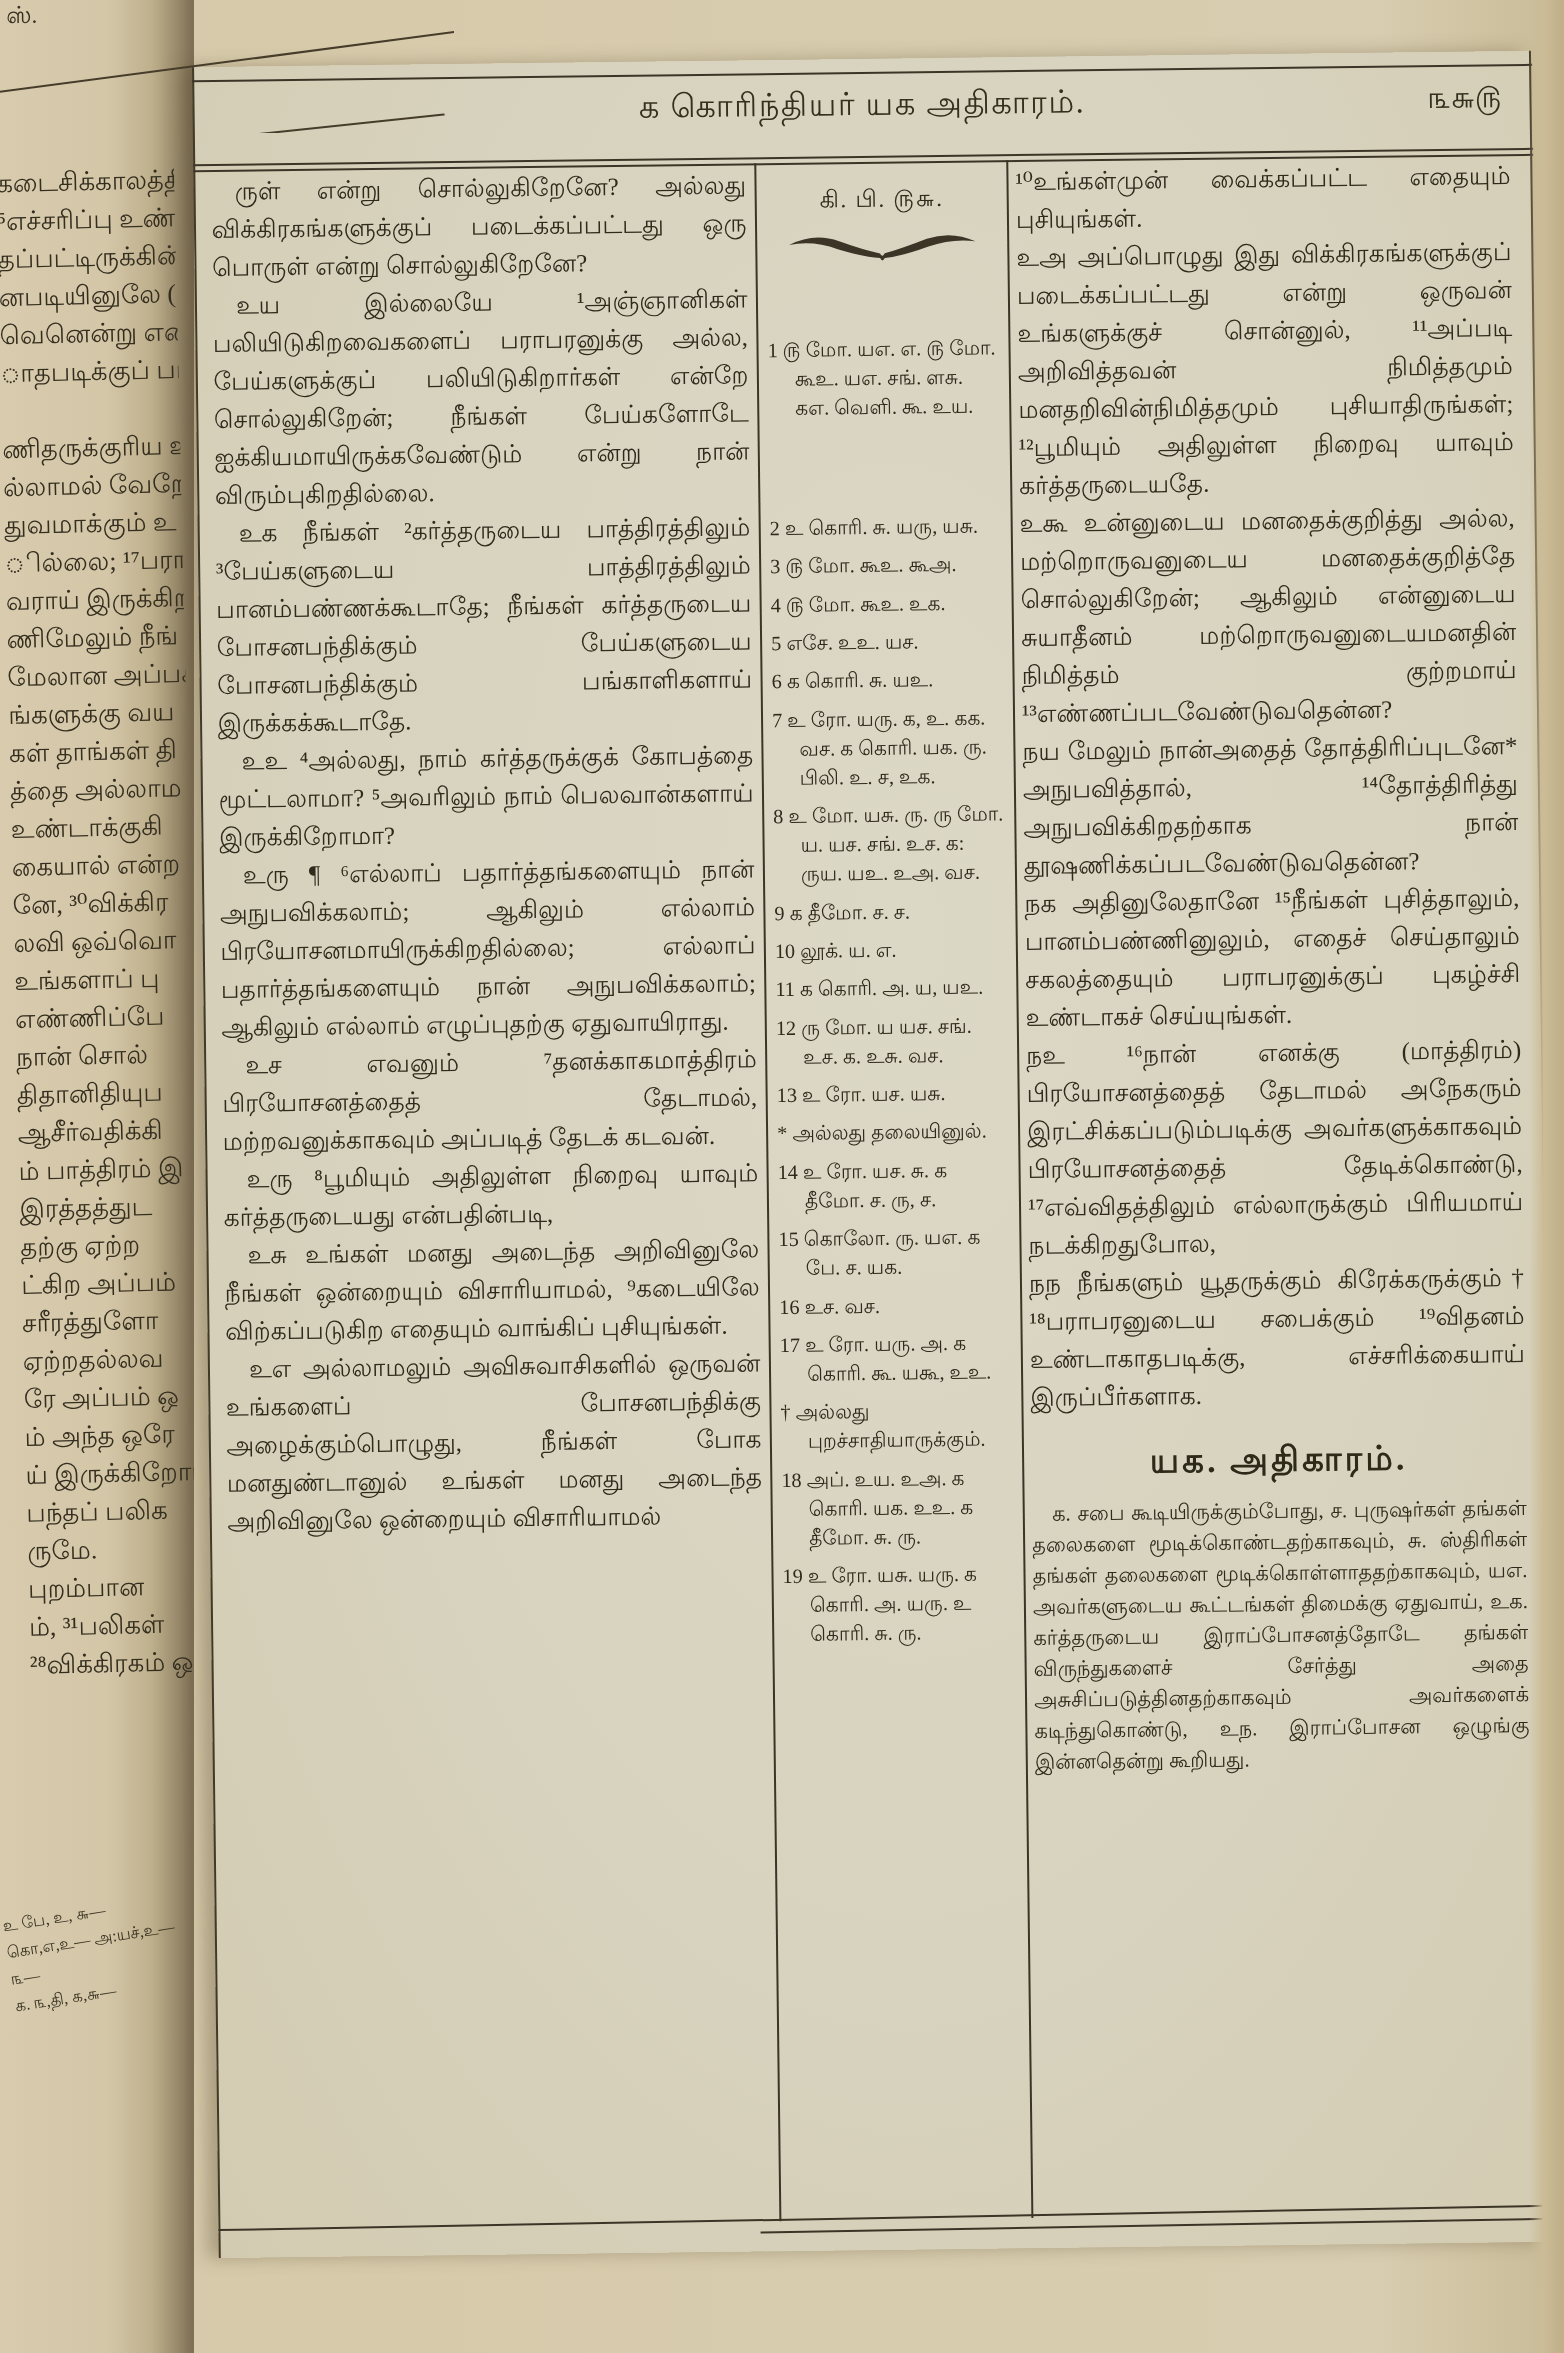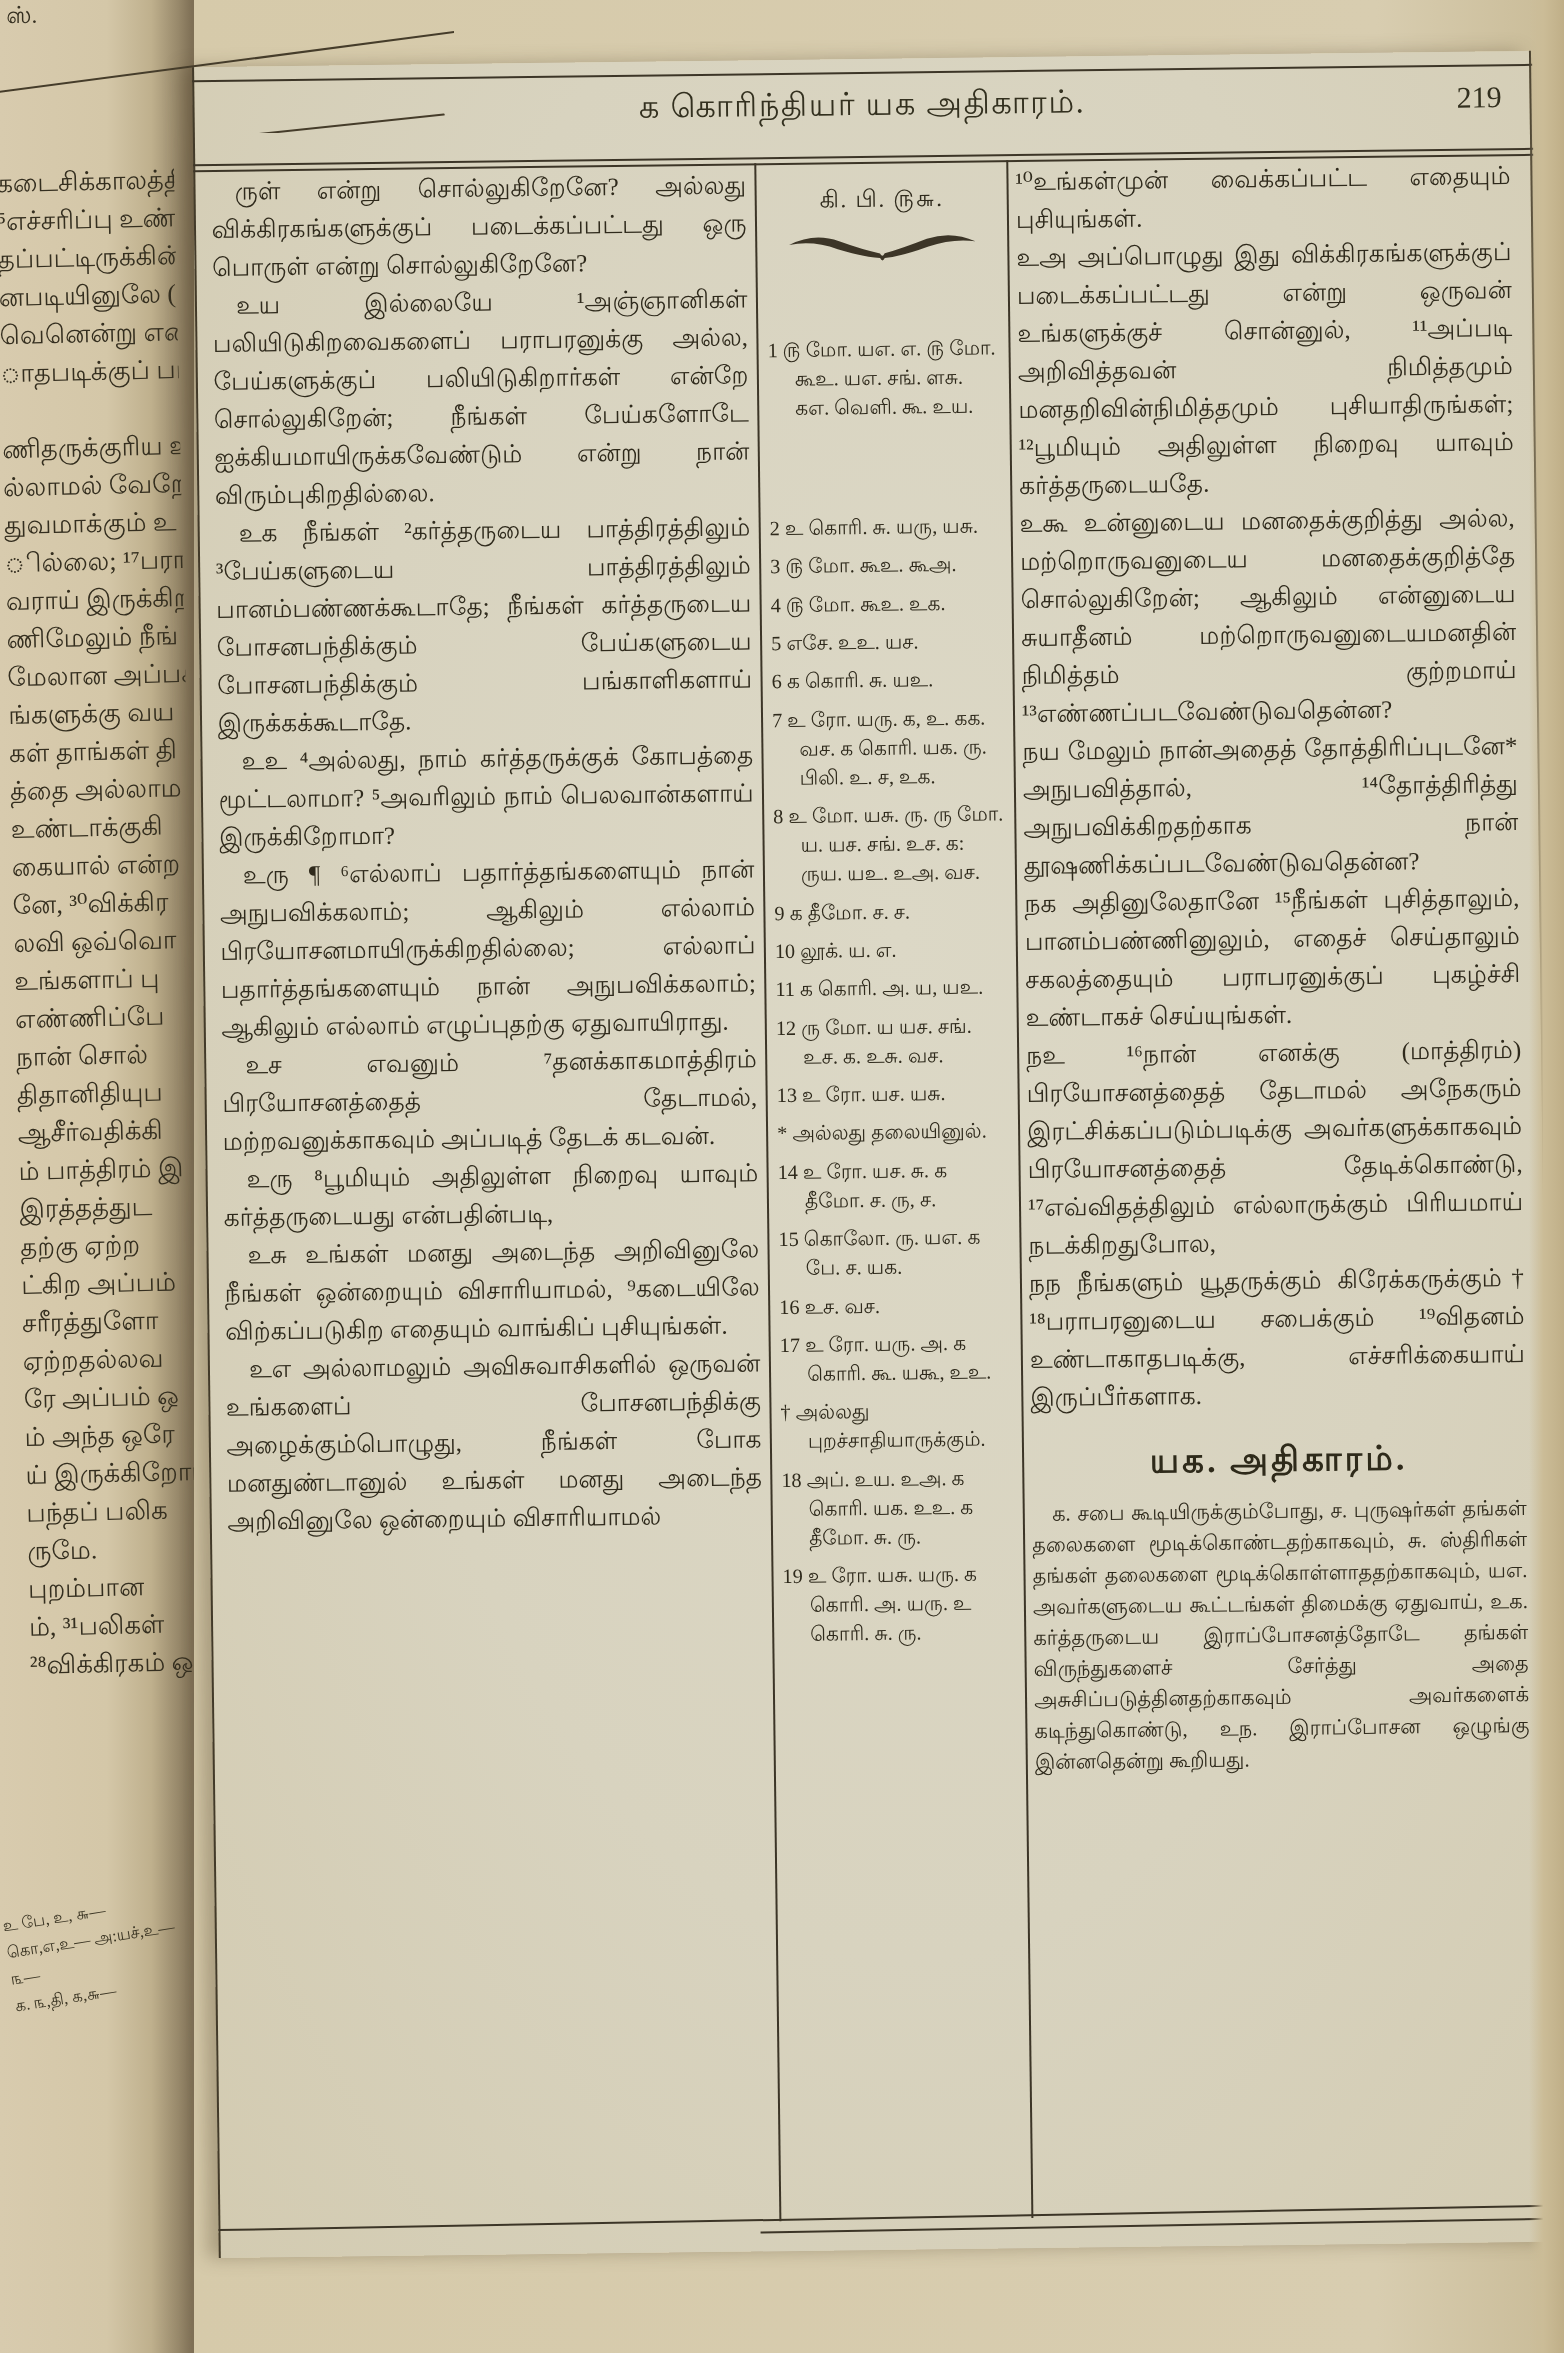--- a/index.html
+++ b/index.html
@@ -141,21 +141,21 @@
 <div class="top-curl" data-interactable="false">
   <div class="curl-line a" data-interactable="false"></div>
   <div class="curl-line b" data-interactable="false"></div>
 </div>
 
 <div class="page" data-interactable="false">
   <div class="rule rule-top" data-interactable="false"></div>
 
   <div class="header-row" data-interactable="false">
     <div class="page-title" data-interactable="false">க கொரிந்தியர் யக அதிகாரம்.</div>
-    <div class="page-number" data-interactable="false">219</div>
+    <div class="page-number" data-interactable="false">௩௬௫</div>
   </div>
 
   <div class="rule rule-head1" data-interactable="false"></div>
   <div class="rule rule-head2" data-interactable="false"></div>
 
   <div class="col-rule sep1" data-interactable="false"></div>
   <div class="col-rule sep2" data-interactable="false"></div>
 
   <div class="col col-left" data-interactable="false">
 

